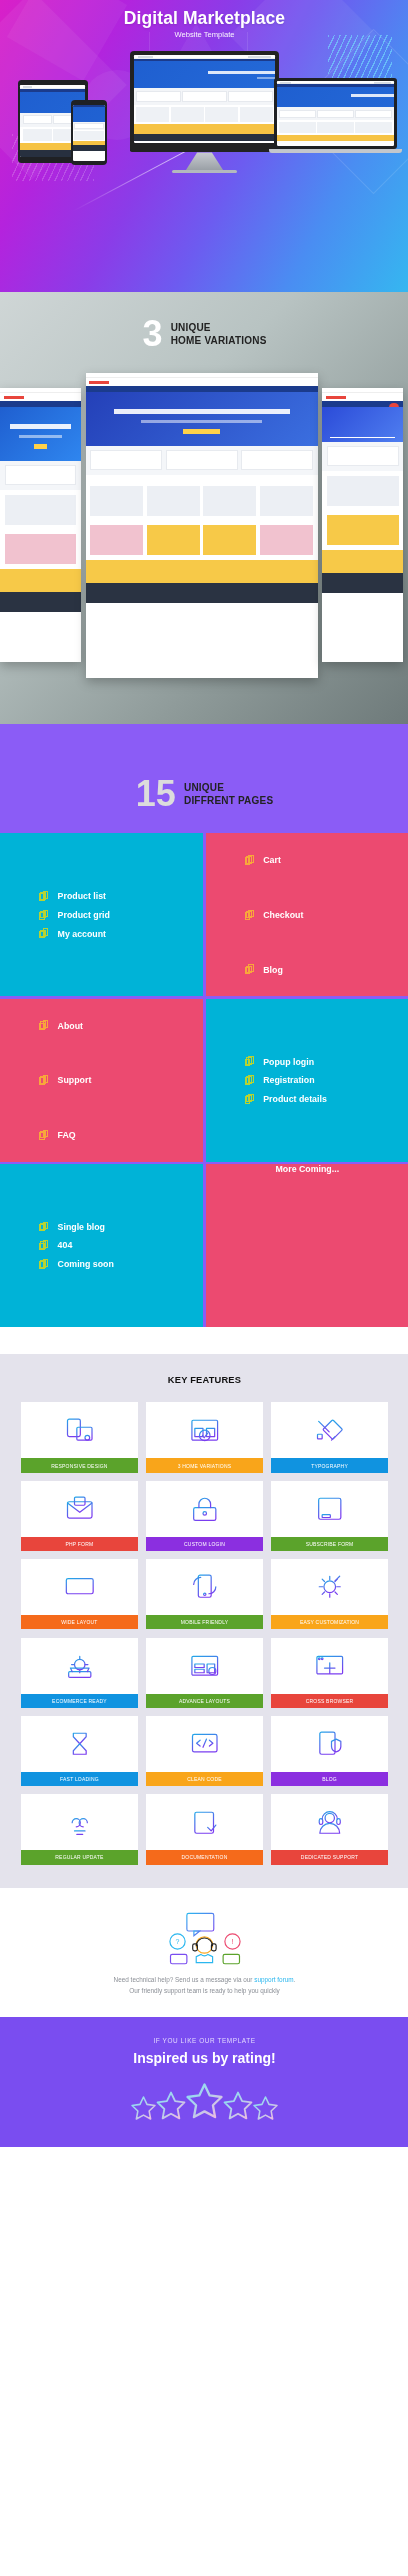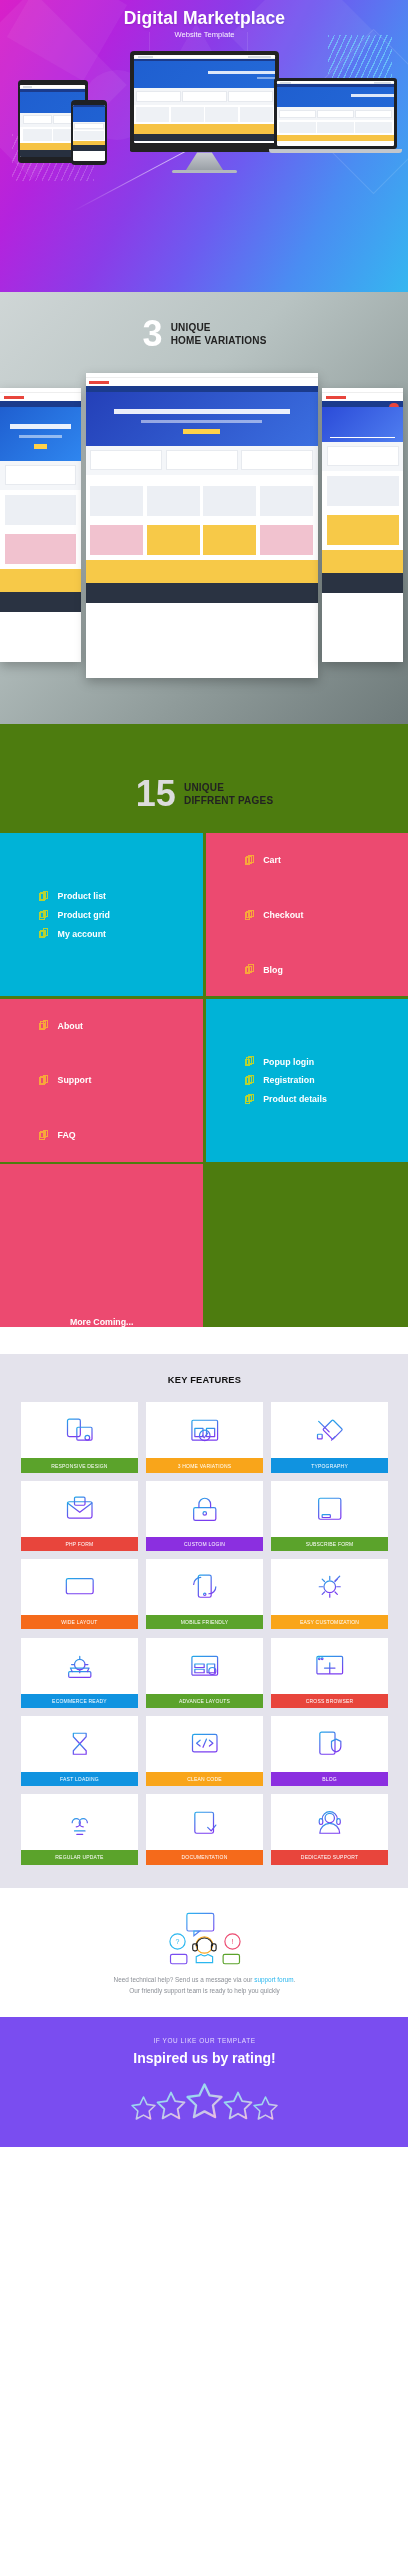--- a/index.html
+++ b/index.html
@@ -112,24 +112,24 @@
   .vmini .prodrow b { flex:1; height:30px; background:#eceff4; }
   .vmini .prodrow b.y { background:#f7c948; }
   .vmini .prodrow b.p { background:#f1c2cf; }
   .vmini .yellow { height:23px; background:#f7c948; }
   .vmini .darkfoot { height:20px; background:#2a3342; }
   .vmini .chart { height:35px; background:linear-gradient(135deg,#2b4bd8,#4f7ef0); position:relative; }
   .vmini .chart:after { content:""; position:absolute; left:10%; bottom:12%; width:80%; height:0; border-bottom:1.8px solid #fff; }
   .vmini .redcirc { position:absolute; right:4.7px; top:15px; width:9.3px; height:9.3px; border-radius:50%; background:#e8453c; }
 
   
-  .sec-pages { width:409px; background:#4d7c0f; padding-top:28px; }
+  .sec-pages { width:409px; background:#8b5cf6; padding-top:28px; }
   .pages-grid { display:grid; grid-template-columns:1fr 1fr; gap:2.3px; margin-top:23px; }
   .page-cell { height:163px; display:flex; flex-direction:column; justify-content:center; padding-left:39px; }
-  .page-cell.center { align-items:center; padding-left:0; justify-content:flex-end; }
+  .page-cell.center { align-items:center; padding-left:0; justify-content:flex-start; }
   .page-cell.cyan { background:#00b3d7; }
   .page-cell.pink { background:#ec4a70;gap:36px; }
   .page-row { display:flex; align-items:center; gap:9.3px; margin:4.1px 0; }
   .page-row .label { color:#fff; font-size:8.8px; font-weight:bold; }
   .more-label { color:#fff; font-size:8.8px; font-weight:bold; }
   .doc-icon { width:9.3px; height:10.5px; position:relative; flex:none; }
   .doc-icon i { position:absolute; display:block; border:0.9px solid currentColor; }
   .doc-icon i.b1 { right:0; top:0; width:5.8px; height:7.6px; }
   .doc-icon i.b2 { left:1.2px; top:1.2px; width:5.8px; height:7.6px; background:transparent; }
   .doc-icon i.b3 { left:0; top:2.3px; width:5.8px; height:7.6px; }
@@ -481,20 +481,46 @@
           </span>
           <span class="label">Registration</span>
         </div>
         <div class="page-row">
           <span class="doc-icon green">
             <i class="b1"></i>
             <i class="b2"></i>
             <i class="b3"></i>
           </span>
           <span class="label">Product details</span>
+        </div>
+      </div>
+      <div class="page-cell cyan">
+        <div class="page-row">
+          <span class="doc-icon green">
+            <i class="b1"></i>
+            <i class="b2"></i>
+            <i class="b3"></i>
+          </span>
+          <span class="label">Single blog</span>
+        </div>
+        <div class="page-row">
+          <span class="doc-icon green">
+            <i class="b1"></i>
+            <i class="b2"></i>
+            <i class="b3"></i>
+          </span>
+          <span class="label">404</span>
+        </div>
+        <div class="page-row">
+          <span class="doc-icon green">
+            <i class="b1"></i>
+            <i class="b2"></i>
+            <i class="b3"></i>
+          </span>
+          <span class="label">Coming soon</span>
         </div>
       </div>
       <div class="page-cell pink center">
         <div class="more-label">More Coming...</div>
       </div>
     </div>
 </section>
 
 <section class="sec-features">
   <div class="feat-title">KEY FEATURES</div>

